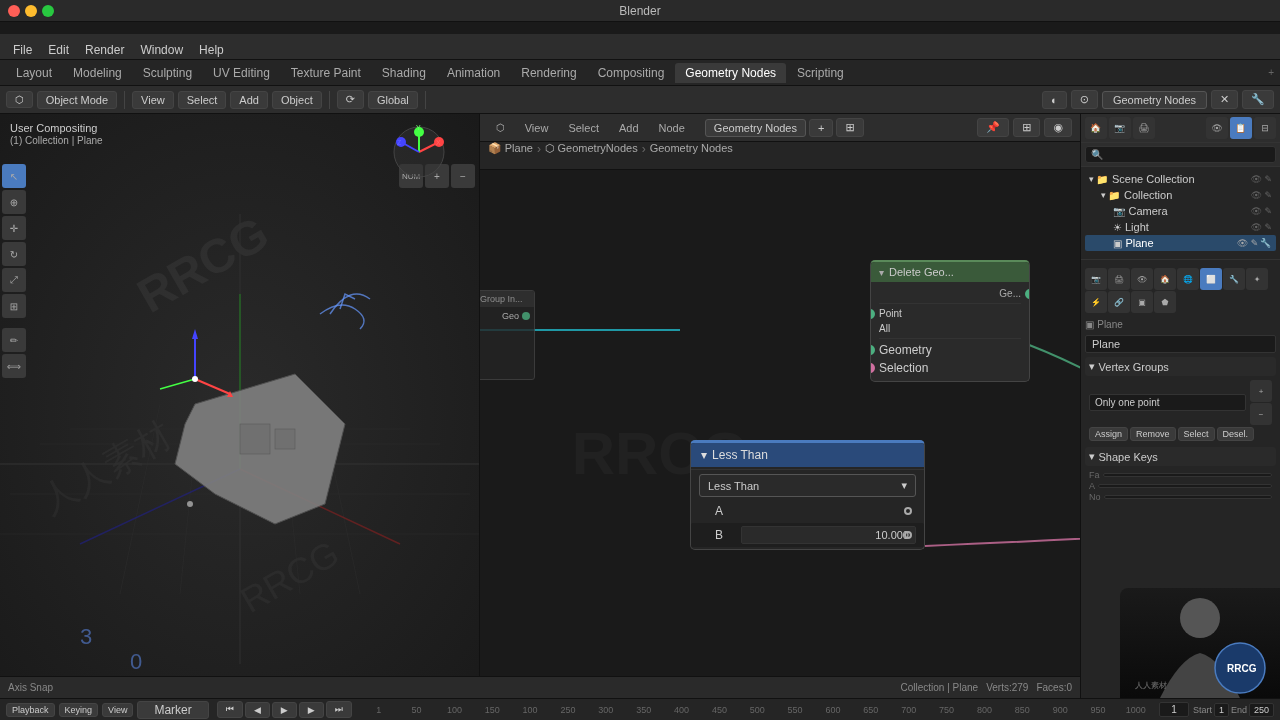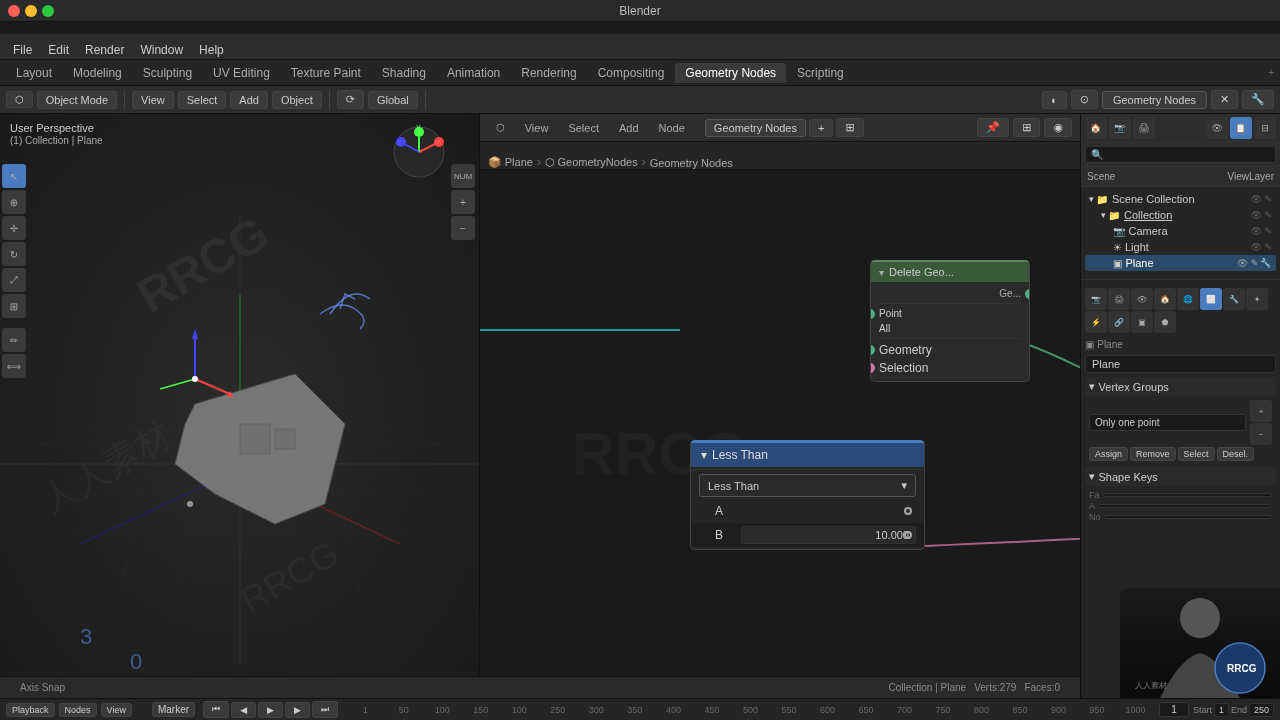--- a/index.html
+++ b/index.html
@@ -152,39 +152,39 @@
       cursor: pointer;
     }
     .tool-icon.active { background: #4a7bbf; }
 
     
     #right-tools-viewport {
       position: absolute;
       right: 4px;
       top: 50px;
       display: flex;
-      flex-direction: column;
+      flex-direction: row;
       gap: 2px;
     }
 
     
     #center-panel {
       flex: 1;
       height: 100%;
       background: #1a1a1a;
       position: relative;
       overflow: hidden;
     }
 
     
     #breadcrumb-bar {
       height: 28px;
       background: #252525;
       display: flex;
-      align-items: flex-end;
+      align-items: flex-start;
       padding: 0 8px;
       gap: 4px;
       border-bottom: 1px solid #111;
     }
     .breadcrumb-item {
       font-size: 11px;
       color: #aaa;
     }
     .breadcrumb-sep { color: #666; }
 
@@ -545,21 +545,21 @@
     <div class="geo-nodes-label">Geometry Nodes</div>
     <div class="toolbar-btn">✕</div>
     <div class="toolbar-btn">🔧</div>
   </div>
 </div>
 
 <div id="main-content">
 
   <div id="left-panel">
     <div class="viewport-label">
-      <div style="font-size:11px; color:#ccc;">User Perspective</div>
+      <div style="font-size:11px; color:#ccc;">User Compositing</div>
       <div style="font-size:10px; color:#aaa; margin-top:1px;">(1) Collection | Plane</div>
     </div>
 
     
     <svg id="viewport-svg">
 
       <defs>
         <radialGradient id="bgGrad" cx="50%" cy="50%" r="70%">
           <stop offset="0%" style="stop-color:#2a2a2a"></stop>
           <stop offset="100%" style="stop-color:#1a1a1a"></stop>
@@ -697,20 +697,29 @@
 
       <svg id="connector-svg">
 
         <path d="M 490 160 Q 540 160 700 250 Q 800 290 910 300" stroke="#4caf80" stroke-width="2" fill="none" opacity="0.8"></path>
 
         <path d="M 445 376 Q 860 358 918 345" stroke="#d070a0" stroke-width="2" fill="none" opacity="0.8"></path>
 
         <path d="M 0 160 Q 100 160 200 160" stroke="#20b8c8" stroke-width="2" fill="none" opacity="0.8"></path>
       </svg>
 
+      <div style="position:absolute; top:120px; left:-5px; width:60px; height:90px; background:#252525; border:1px solid #444; border-radius:3px; opacity:0.8;">
+        <div style="background:#333; padding:3px 4px; font-size:9px; color:#aaa; border-radius:2px 2px 0 0;">Group In...</div>
+        <div style="padding:2px 4px;">
+          <div style="display:flex; align-items:center; justify-content:flex-end; gap:3px; padding:2px 0;">
+            <span style="font-size:9px; color:#ccc;">Geo</span>
+            <span class="socket-dot socket-geo" style="width:8px; height:8px;"></span>
+          </div>
+        </div>
+      </div>
 
       <div id="delete-geo-node">
         <div class="node-header">
           <span class="node-header-icon">▾</span>
           <span>Delete Geo...</span>
         </div>
         <div class="node-section">
 
           <div class="node-socket-row">
             <span style="font-size:10px; color:#aaa;">Ge...</span>
@@ -786,37 +795,33 @@
         </div>
       </div>
 
       <div style="padding:3px 4px; border-bottom:1px solid #333;">
         <div style="background:#1a1a1a; border:1px solid #333; border-radius:3px; display:flex; align-items:center; padding:2px 5px; gap:3px;">
           <span style="font-size:10px; color:#666;">🔍</span>
           <input type="text" style="background: transparent; border: none; outline: none; color: rgb(204, 204, 204); font-size: 10px; width: 100%;" placeholder="">
         </div>
       </div>
 
-      <div style="display:flex; padding:2px 4px; gap:2px; border-bottom:1px solid #333;">
-        <div style="font-size:10px; color:#aaa; padding:2px;">Scene</div>
-        <div style="font-size:10px; color:#aaa; padding:2px; margin-left:auto;">ViewLayer</div>
-      </div>
     </div>
 
     <div id="scene-tree">
       <div class="tree-item">
         <span style="font-size:9px;">▾</span>
         <span style="font-size:10px;">📁</span>
         <span style="font-size:11px;">Scene Collection</span>
         <span class="tree-visibility">👁 ✎</span>
       </div>
       <div class="tree-item" style="padding-left:16px;">
         <span style="font-size:9px;">▾</span>
         <span style="font-size:10px;">📁</span>
-        <span style="font-size:11px;text-decoration:underline;">Collection</span>
+        <span style="font-size:11px;">Collection</span>
         <span class="tree-visibility">👁 ✎</span>
       </div>
       <div class="tree-item" style="padding-left:28px;">
         <span style="font-size:10px;">📷</span>
         <span style="font-size:11px;">Camera</span>
         <span class="tree-visibility">👁 ✎</span>
       </div>
       <div class="tree-item" style="padding-left:28px;">
         <span style="font-size:10px;">☀</span>
         <span style="font-size:11px;">Light</span>
@@ -904,32 +909,32 @@
         <circle cx="120" cy="80" r="25" fill="#1a3a6a" stroke="#4a7bbf" stroke-width="1.5"></circle>
         <text x="107" y="84" font-size="10" fill="#fff" font-weight="bold">RRCG</text>
 
         <text x="15" y="100" font-size="8" fill="rgba(255,255,255,0.4)">人人素材</text>
       </svg>
     </div>
 
   </div>
 </div>
 
-<div id="statusbar" style="position:absolute; bottom:22px; left:0; right:200px; height:22px; background:#2a2a2a; display:flex; align-items:center; padding:0 20px; gap:8px; border-top:1px solid #111; font-size:10px; color:#888;">
+<div id="statusbar" style="position:absolute; bottom:22px; left:0; right:200px; height:22px; background:#2a2a2a; display:flex; align-items:center; padding:0 8px; gap:8px; border-top:1px solid #111; font-size:10px; color:#888;">
   <span>Axis Snap</span>
   <span style="margin-left:auto;">Collection | Plane</span>
   <span>Verts:279</span>
   <span>Faces:0</span>
 </div>
 
 <div id="timeline" style="position:absolute; bottom:0; left:0; right:0; height:22px; background:#252525; display:flex; align-items:center; padding:0 6px; gap:4px; border-top:1px solid #111; font-size:10px; color:#888;">
   <div class="toolbar-btn" style="font-size:9px; padding:1px 5px;">Playback</div>
-  <div class="toolbar-btn" style="font-size:9px; padding:1px 5px;">Nodes</div>
+  <div class="toolbar-btn" style="font-size:9px; padding:1px 5px;">Keying</div>
   <div class="toolbar-btn" style="font-size:9px; padding:1px 5px;">View</div>
-  <div class="toolbar-btn" style="font-size:10px; padding:1px 5px;margin-left:16px;">Marker</div>
+  <div class="toolbar-btn" style="font-size:12px; padding:1px 16px;">Marker</div>
 
   <div style="display:flex; gap:2px; align-items:center; margin:0 4px;">
     <div class="toolbar-btn" style="font-size:9px;">⏮</div>
     <div class="toolbar-btn" style="font-size:9px;">◀</div>
     <div class="toolbar-btn" style="font-size:9px;">▶</div>
     <div class="toolbar-btn" style="font-size:9px;">▶</div>
     <div class="toolbar-btn" style="font-size:9px;">⏭</div>
   </div>
 
   <div class="timeline-num">

